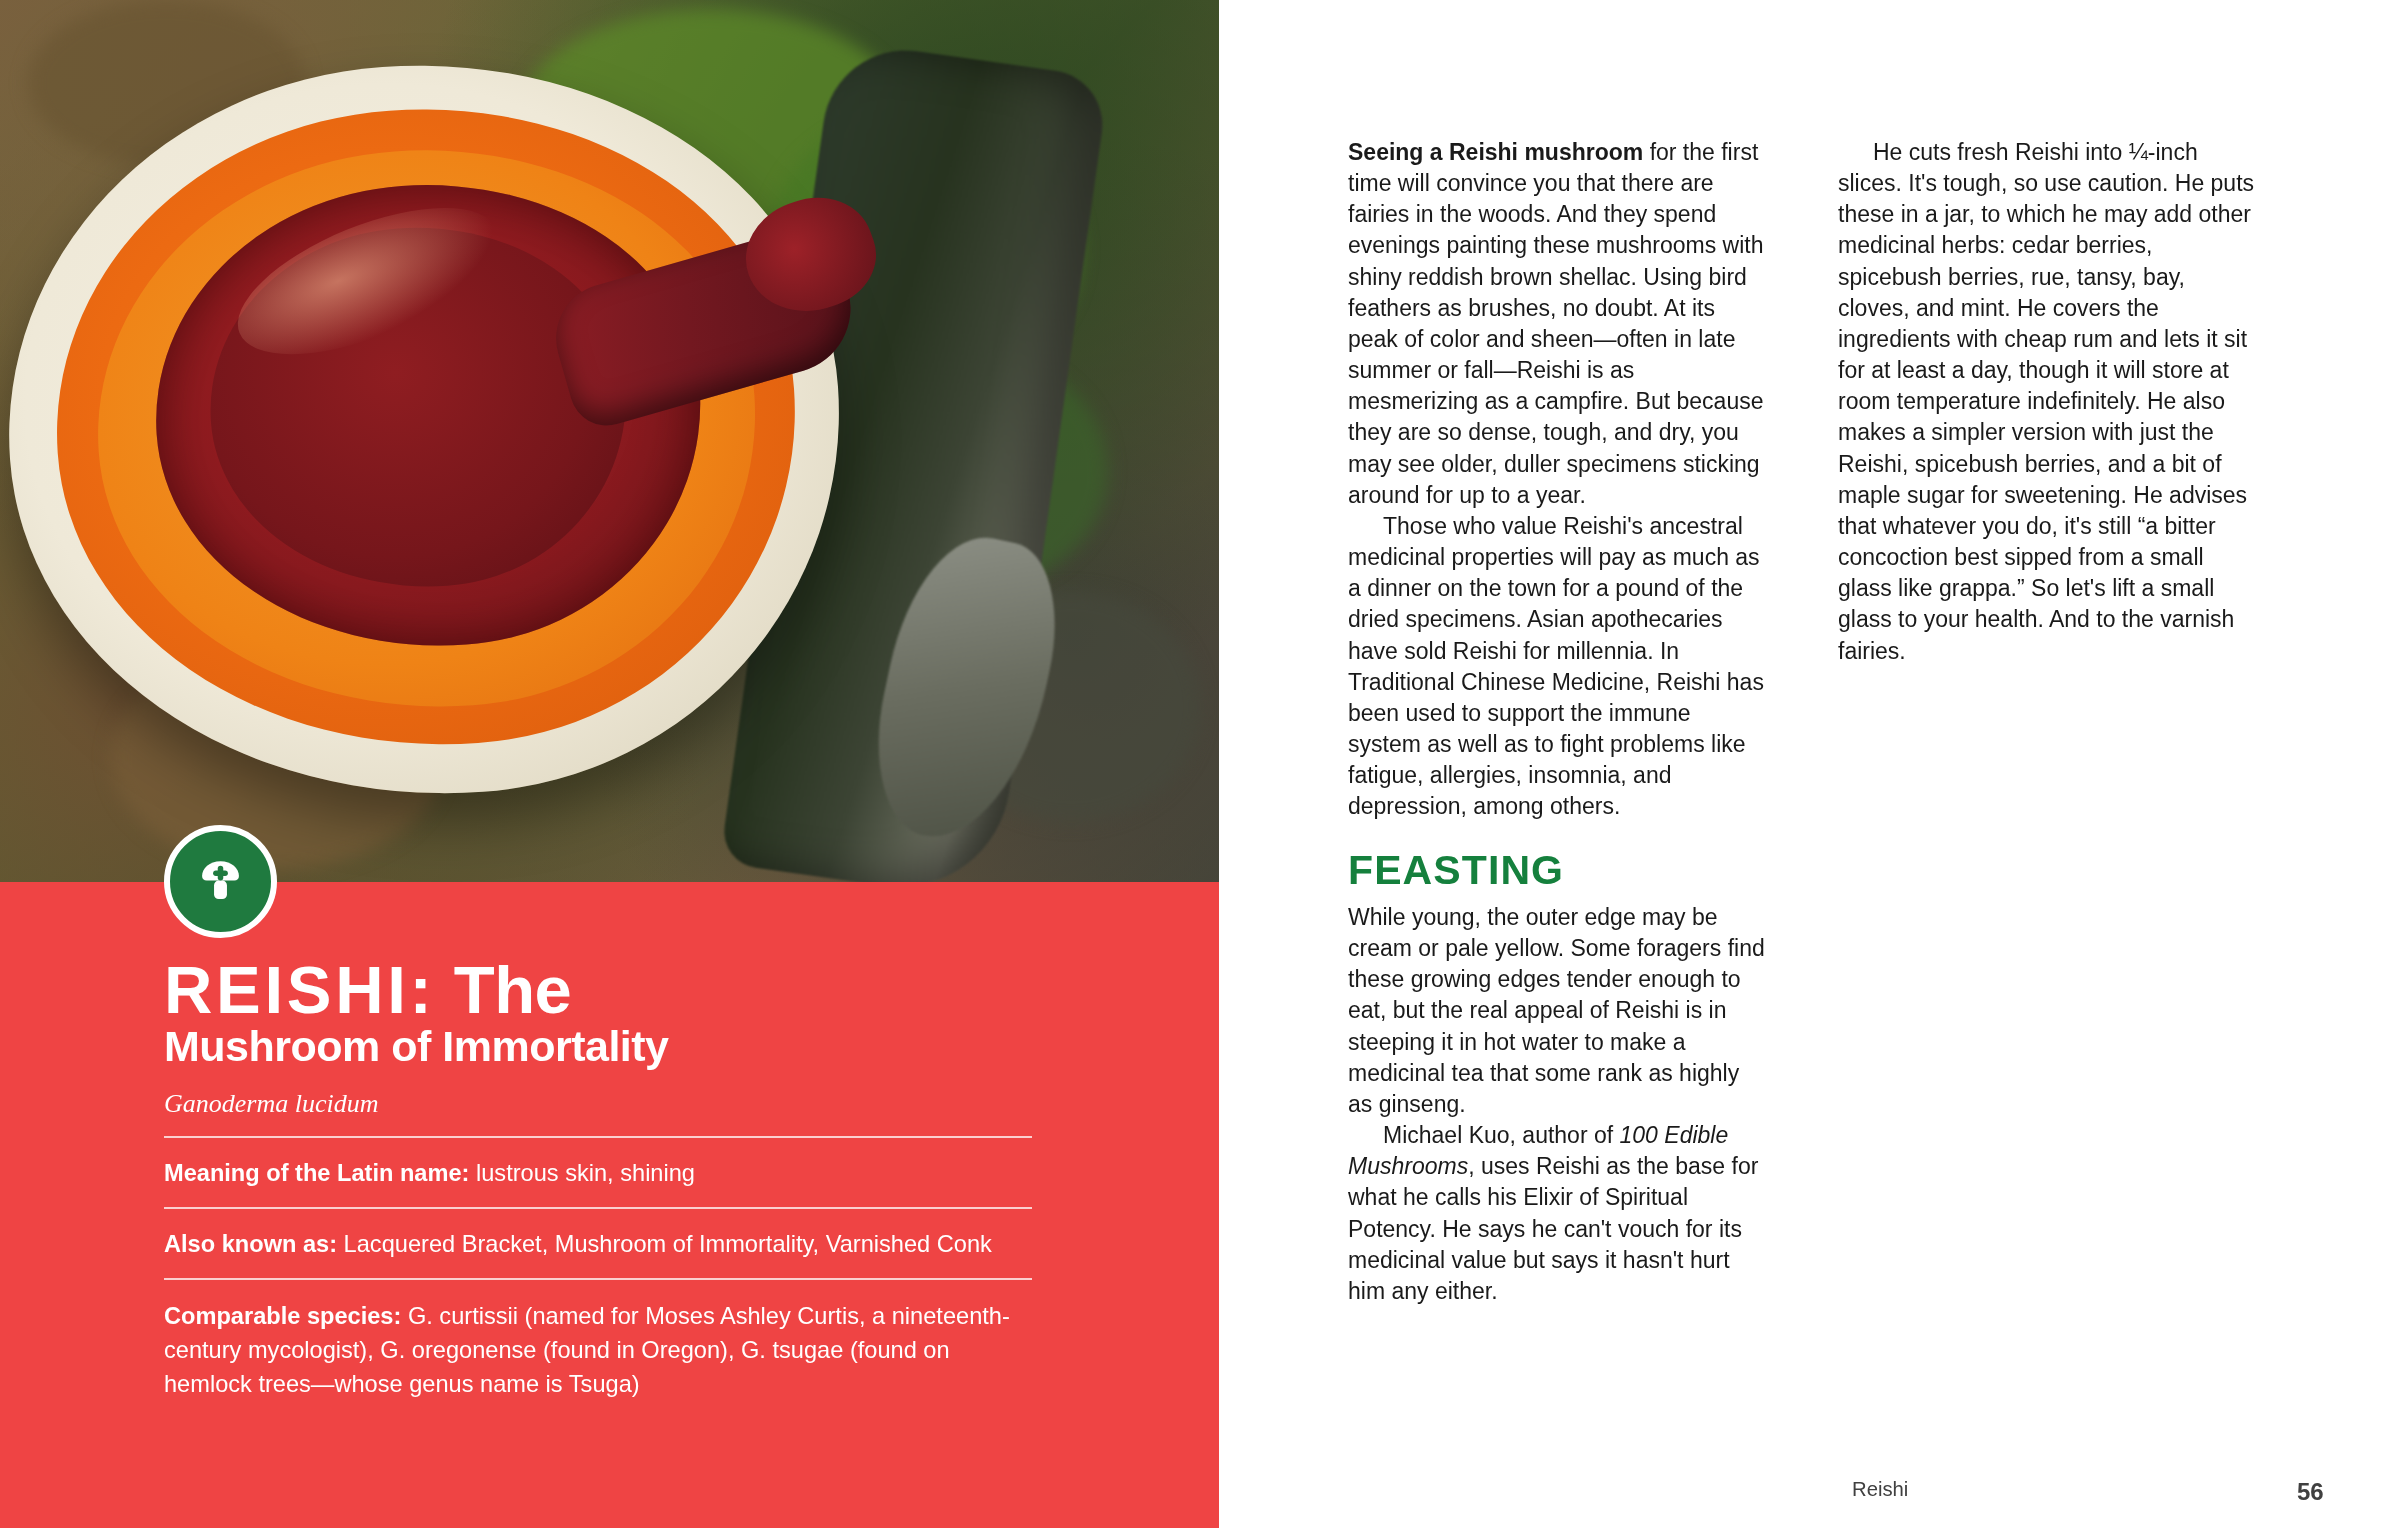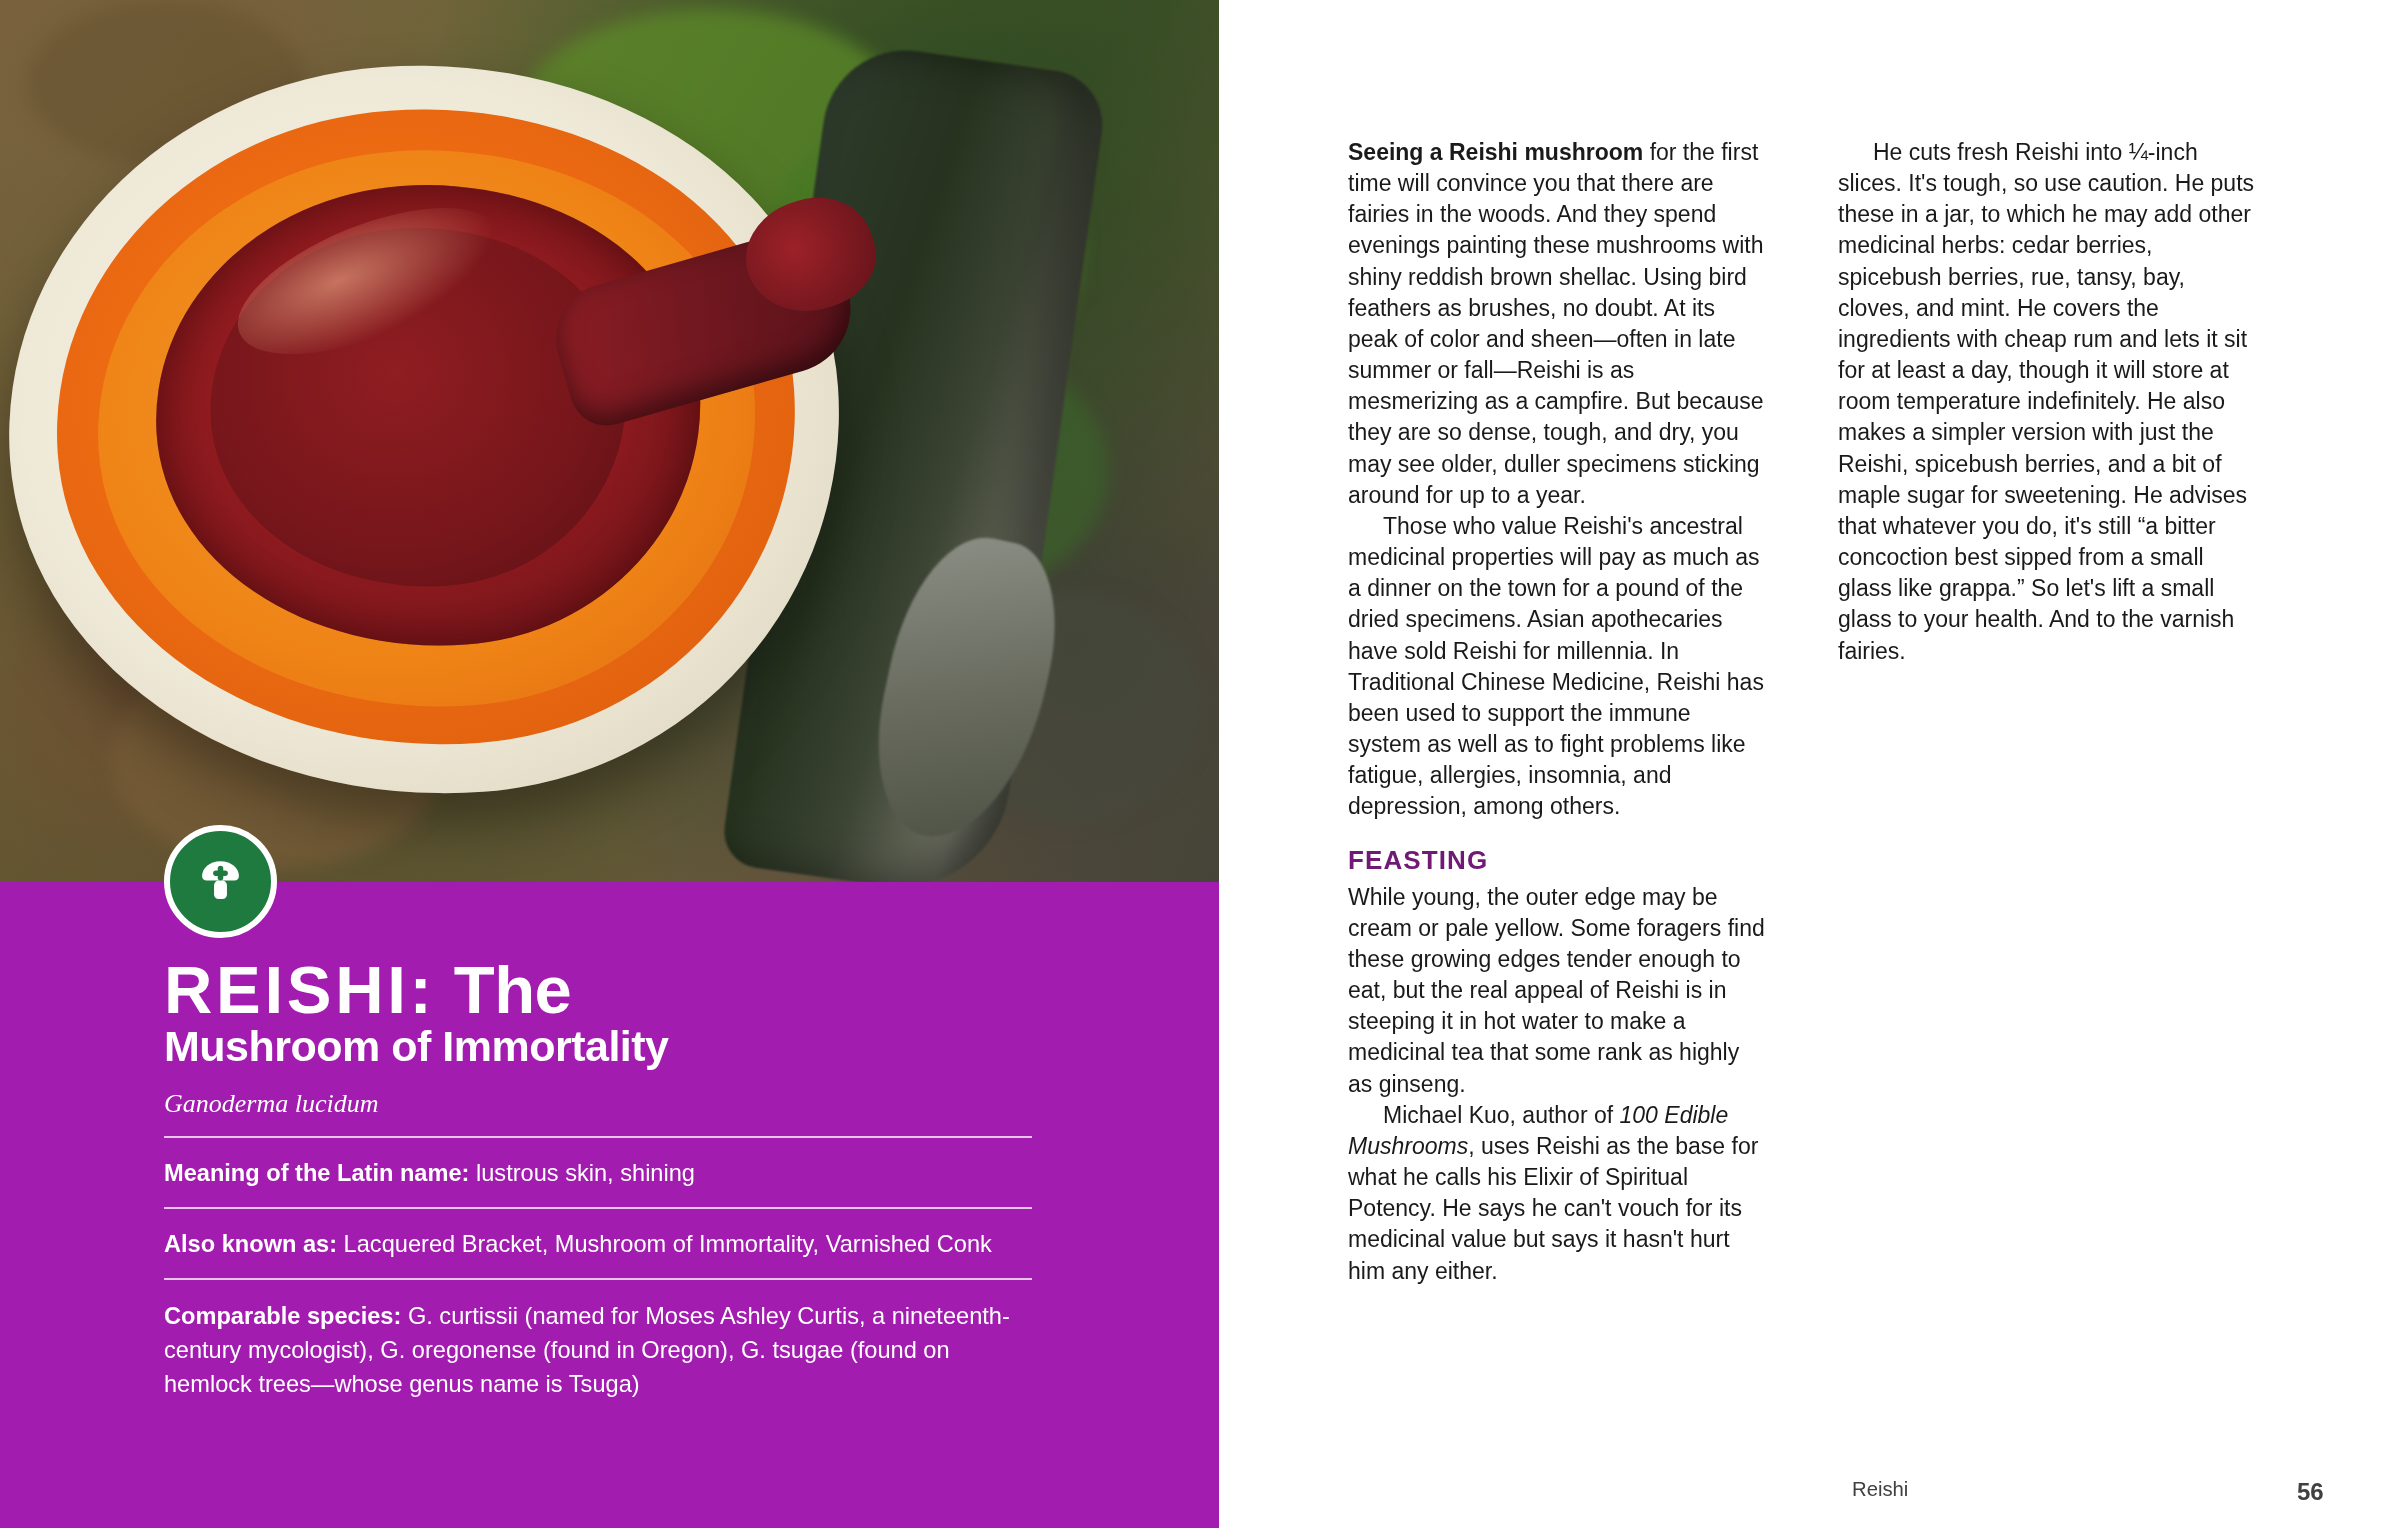--- a/index.html
+++ b/index.html
@@ -149,21 +149,21 @@
     transform: rotate(-16deg);
   }
 
   
   .green-panel {
     position: absolute;
     left: 0;
     top: 882px;
     width: 1219px;
     height: 647px;
-    background: #a21caf;
+    background: #ef4444;
   }
   .badge {
     position: absolute;
     left: 164px;
     top: -57px;
     width: 113px;
     height: 113px;
     border-radius: 50%;
     background: #1f7a3f;
     border: 6.5px solid #ffffff;
@@ -243,23 +243,23 @@
     color: #1a1a1a;
   }
   .col.left-col { left: 0; }
   .col.right-col { left: 490px; }
   .col p { margin: 0; }
   .col p.indent { text-indent: 35px; }
   .col p b { font-weight: bold; }
   .col p i { font-style: italic; }
 
   .section-head {
-    color: #701a75;
+    color: #15803d;
     font-weight: bold;
-    font-size: 26px;
+    font-size: 41px;
     letter-spacing: 1.1px;
     margin: 20.3px 0 3.7px 0;
   }
 
   .folio {
     position: absolute;
     top: 1478px;
     font-size: 20.3px;
     color: #404040;
   }

